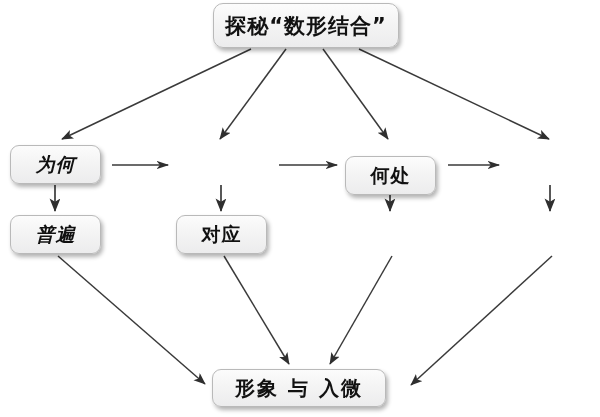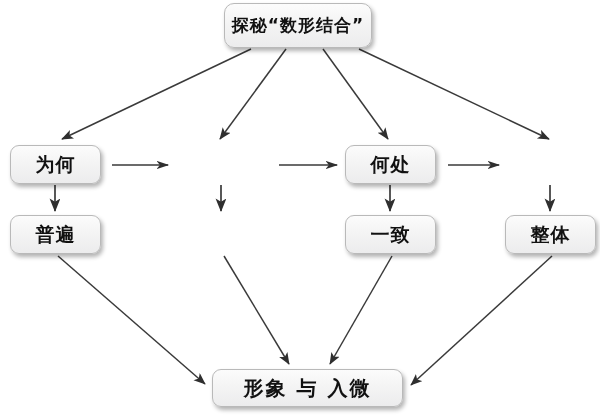--- a/index.html
+++ b/index.html
@@ -33,47 +33,47 @@
     border-radius: 9px;
     background: linear-gradient(180deg, #fcfcfc 0%, #f4f4f4 45%, #ececed 100%);
     box-shadow: 2px 3px 4px rgba(0,0,0,0.30);
     color: #111111;
     font-weight: bold;
     letter-spacing: 1px;
     white-space: nowrap;
     z-index: 2;
   }
   .node-title {
-    left: 224px;
+    left: 213px;
     top: 3px;
-    width: 148px;
+    width: 186px;
     height: 45px;
-    font-size: 17px;
+    font-size: 21px;
     border-radius: 10px;
   }
   .node-r2 {
     top: 145px;
     width: 91px;
     height: 39px;
     font-size: 19px;
   }
   .node-r3 {
     top: 215px;
     width: 91px;
     height: 39px;
     font-size: 19px;
   }
-  .col0 { left: 10px; }
+  .col0 { left: 10px; font-style: italic; }
   .col1 { left: 176px; }
-  .col2 { left: 345px; }
+  .col2 { left: 345px; margin-top: 11px; }
   .col3 { left: 505px; }
   .node-bottom {
     left: 212px;
     top: 369px;
-    width: 191px;
+    width: 174px;
     height: 38px;
     font-size: 20px;
     letter-spacing: 2px;
   }
 </style>
 </head>
 <body>
 
 <div id="canvas">
 
@@ -118,18 +118,17 @@
       <path d="M552,256 L411,385"></path>
     </g>
   </svg>
 
   <div class="node node-title">探秘“数形结合”</div>
 
   <div class="node node-r2 col0">为何</div>
   <div class="node node-r2 col2">何处</div>
 
   <div class="node node-r3 col0">普遍</div>
-  <div class="node node-r3 col2">一致</div>
-  <div class="node node-r3 col3">整体</div>
+  <div class="node node-r3 col1">对应</div>
 
   <div class="node node-bottom">形象 与 入微</div>
 
 </div>
 
 </body></html>

